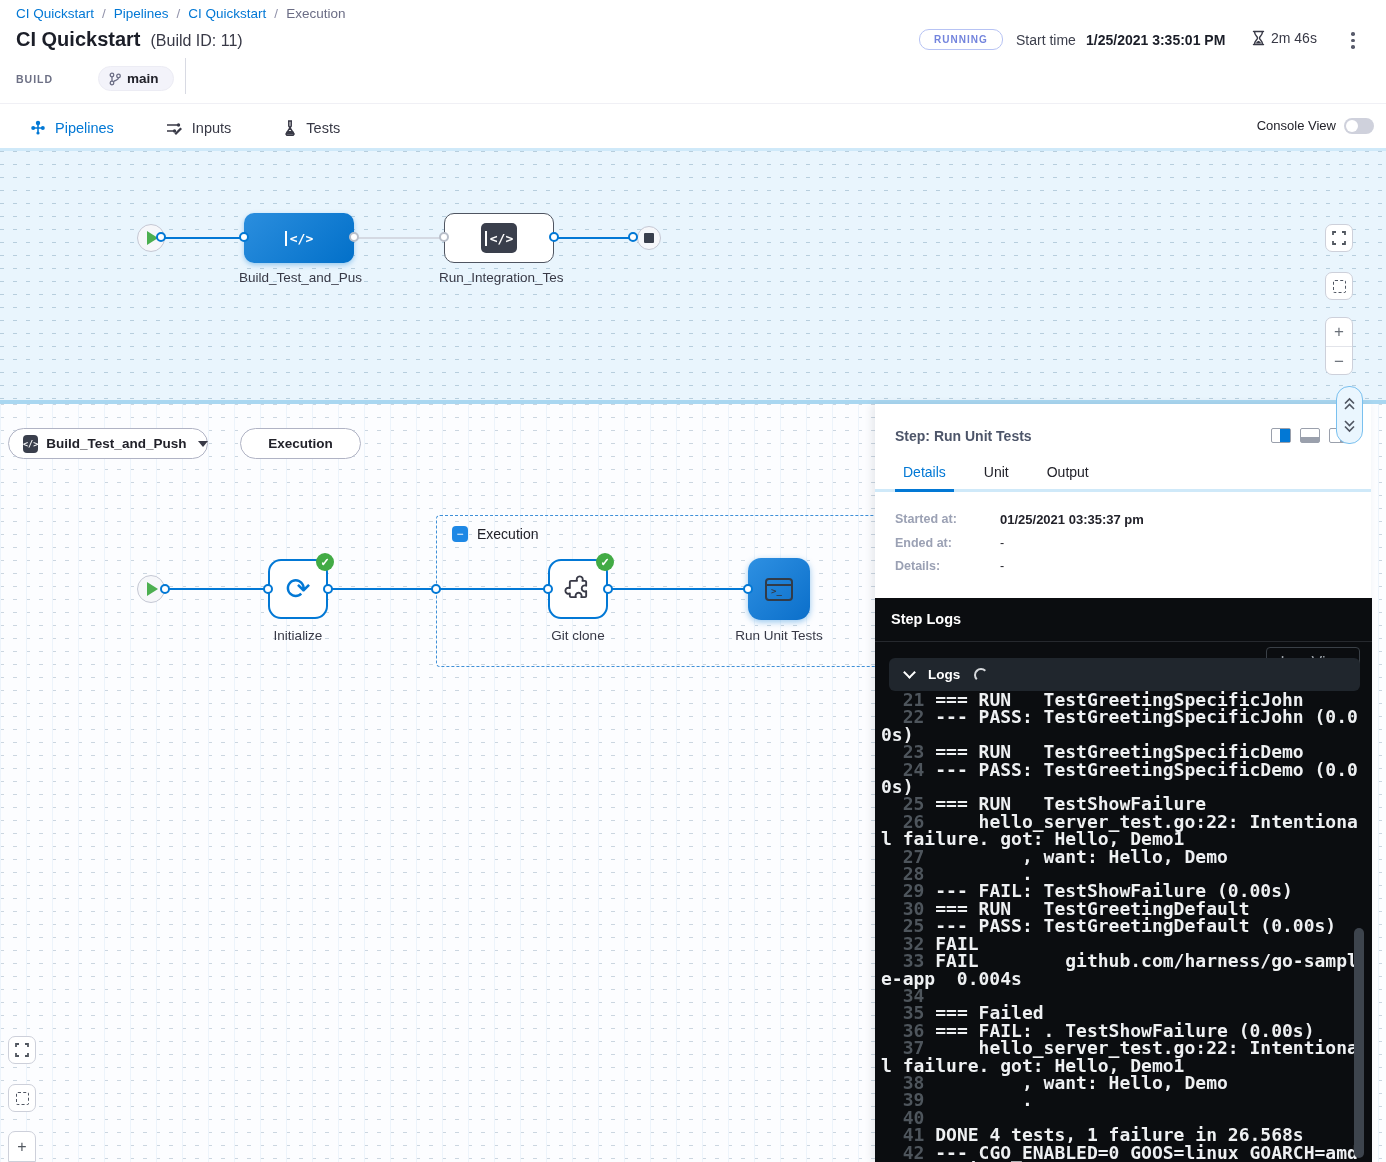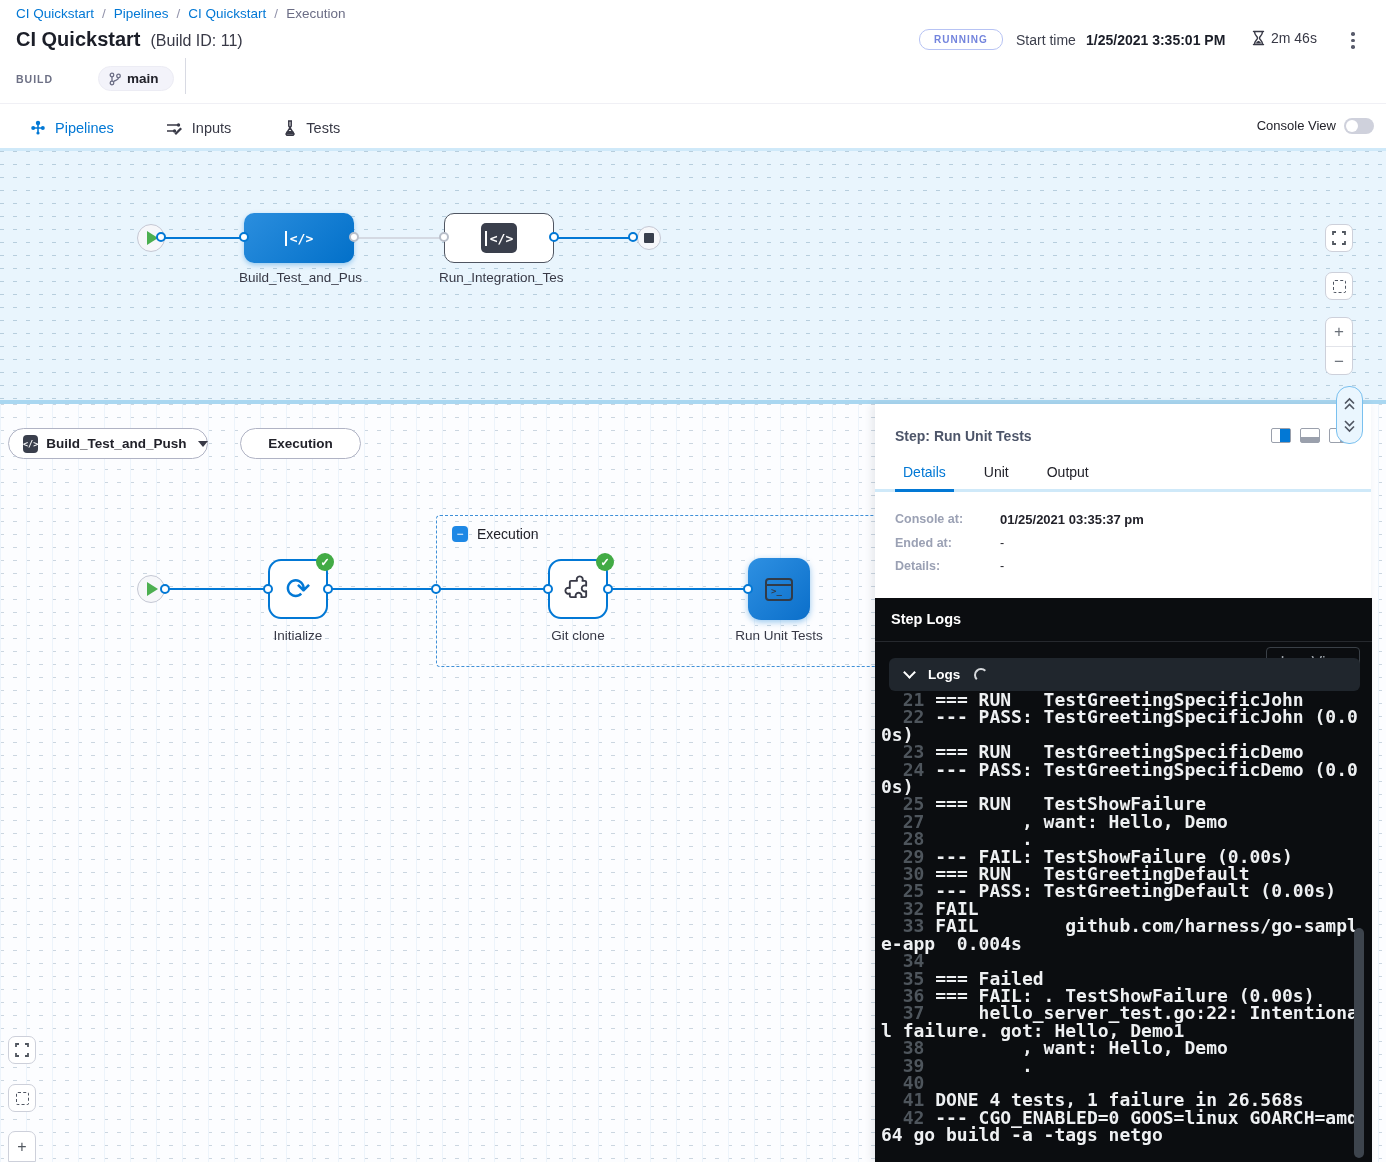--- a/index.html
+++ b/index.html
@@ -366,21 +366,21 @@
           <div class="lic bottom"></div>
           <div class="lic right"></div>
         </div>
         <div class="sp-tabs">
           <div class="sp-tab active">Details</div>
           <div class="sp-tab">Unit</div>
           <div class="sp-tab">Output</div>
         </div>
         <div class="detail-rows">
           <div class="drow first">
-            <span class="dl">Console at:</span>
+            <span class="dl">Started at:</span>
             <span class="dv">01/25/2021 03:35:37 pm</span>
           </div>
           <div class="drow">
             <span class="dl">Ended at:</span>
             <span class="dv">-</span>
           </div>
           <div class="drow">
             <span class="dl">Details:</span>
             <span class="dv">-</span>
           </div>
@@ -396,20 +396,21 @@
           <span class="chev-down"></span>
           <span class="lb-label">Logs</span>
           <span class="spinner"></span>
         </div>
         <div class="log-body" id="log-body">
             <div class="ll"><span class="ln">  21 </span><span class="lt">=== RUN   TestGreetingSpecificJohn</span></div>
             <div class="ll"><span class="ln">  22 </span><span class="lt">--- PASS: TestGreetingSpecificJohn (0.00s)</span></div>
             <div class="ll"><span class="ln">  23 </span><span class="lt">=== RUN   TestGreetingSpecificDemo</span></div>
             <div class="ll"><span class="ln">  24 </span><span class="lt">--- PASS: TestGreetingSpecificDemo (0.00s)</span></div>
             <div class="ll"><span class="ln">  25 </span><span class="lt">=== RUN   TestShowFailure</span></div>
+            <div class="ll"><span class="ln">  26 </span><span class="lt">    hello_server_test.go:22: Intentional failure. got: Hello, Demo1</span></div>
             <div class="ll"><span class="ln">  27 </span><span class="lt">        , want: Hello, Demo</span></div>
             <div class="ll"><span class="ln">  28 </span><span class="lt">        .</span></div>
             <div class="ll"><span class="ln">  29 </span><span class="lt">--- FAIL: TestShowFailure (0.00s)</span></div>
             <div class="ll"><span class="ln">  30 </span><span class="lt">=== RUN   TestGreetingDefault</span></div>
             <div class="ll"><span class="ln">  25 </span><span class="lt">--- PASS: TestGreetingDefault (0.00s)</span></div>
             <div class="ll"><span class="ln">  32 </span><span class="lt">FAIL</span></div>
             <div class="ll"><span class="ln">  33 </span><span class="lt">FAIL        github.com/harness/go-sample-app  0.004s</span></div>
             <div class="ll"><span class="ln">  34 </span><span class="lt"></span></div>
             <div class="ll"><span class="ln">  35 </span><span class="lt">=== Failed</span></div>
             <div class="ll"><span class="ln">  36 </span><span class="lt">=== FAIL: . TestShowFailure (0.00s)</span></div>

